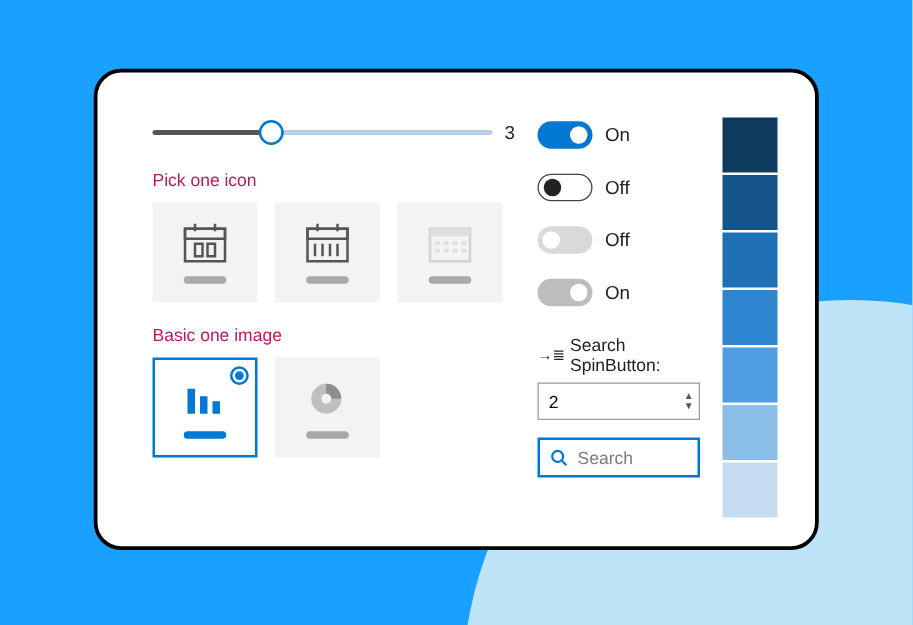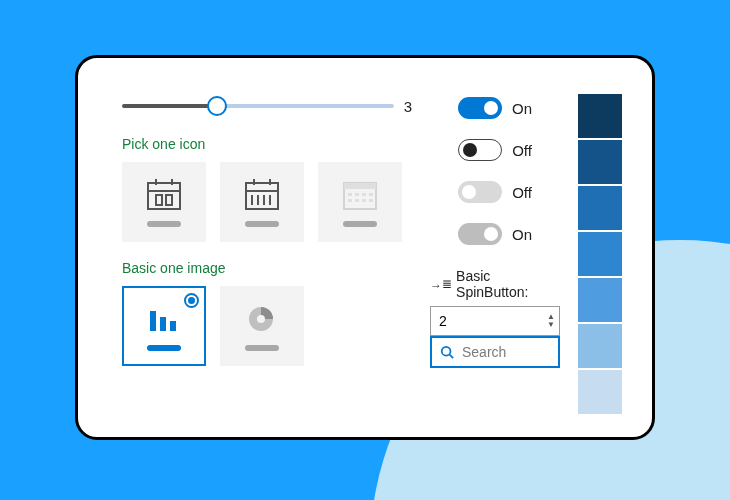--- a/index.html
+++ b/index.html
@@ -42,21 +42,21 @@
     border-radius: 2px;
   }
   .slider .thumb {
     position: absolute; left: 35%; top: 50%;
     width: 20px; height: 20px;
     background: #fff; border: 2px solid #0078d4;
     border-radius: 50%; transform: translate(-50%,-50%);
   }
   .slider-val { font-size: 15px; color: #222; }
 
-  .section-label { font-size: 14px; color: #15803d; margin-bottom: 10px; }
+  .section-label { font-size: 14px; color: #be185d; margin-bottom: 10px; }
 
   .tile-row { display: flex; gap: 14px; margin-bottom: 18px; }
   .tile {
     width: 84px; height: 80px;
     background: #f3f3f3;
     display: flex; flex-direction: column;
     align-items: center; justify-content: center;
     gap: 10px;
     border: 2px solid transparent;
   }
@@ -69,21 +69,21 @@
     border: 2px solid #0078d4;
     display: flex; align-items: center; justify-content: center;
   }
   .radio-mark::after { content:""; width:7px; height:7px; background:#0078d4; border-radius:50%; }
 
   .icon-svg { width: 36px; height: 34px; }
   .icon-svg.faded { opacity: .35; }
 
   
   .mid-col { display: flex; flex-direction: column; }
-  .toggle-row { display:flex; align-items:center; gap:10px; height: 28px; margin-bottom: 14px; justify-content: center; }
+  .toggle-row { display:flex; align-items:center; gap:10px; height: 28px; margin-bottom: 14px; }
   .toggle {
     width: 44px; height: 22px; border-radius: 11px; position: relative;
   }
   .toggle .knob {
     position:absolute; top:50%; transform:translateY(-50%);
     width:14px; height:14px; border-radius:50%;
   }
   .t-on-blue   { background:#0078d4; }
   .t-on-blue .knob   { right:4px; background:#fff; }
   .t-off-black { background:#fff; border:1px solid #444; }
@@ -98,20 +98,21 @@
   .arrow-icon { font-size:12px; }
   .spin-box {
     width: 100%; height: 30px;
     border:1px solid #9a9a9a; background:#fff;
     display:flex; align-items:center; justify-content:space-between;
     padding: 0 4px 0 8px; font-size:14px;
   }
   .spin-arrows { display:flex; flex-direction:column; font-size:8px; line-height:8px; color:#555; }
 
   .search-box {
+    margin-top: 14px;
     width:100%; height:32px;
     border:2px solid #0078d4;
     display:flex; align-items:center; gap:8px;
     padding: 0 8px; color:#7b7b7b; font-size:14px;
   }
   .search-box svg { width:14px; height:14px; }
 
   
   .palette { display:flex; flex-direction:column; gap:2px; }
   .swatch { width:44px; height:44px; }
@@ -221,21 +222,21 @@
       </div>
       <div class="toggle-row">
         <div class="toggle t-on-grey">
             <div class="knob"></div>
           </div>
         <span class="toggle-text">On</span>
       </div>
 
       <div class="spin-label">
         <span class="arrow-icon">→≣</span>
-        <span>Basic SpinButton:</span>
+        <span>Search SpinButton:</span>
       </div>
       <div class="spin-box">
         <span>2</span>
         <div class="spin-arrows">
           <span>▲</span>
           <span>▼</span>
         </div>
       </div>
 
       <div class="search-box">

